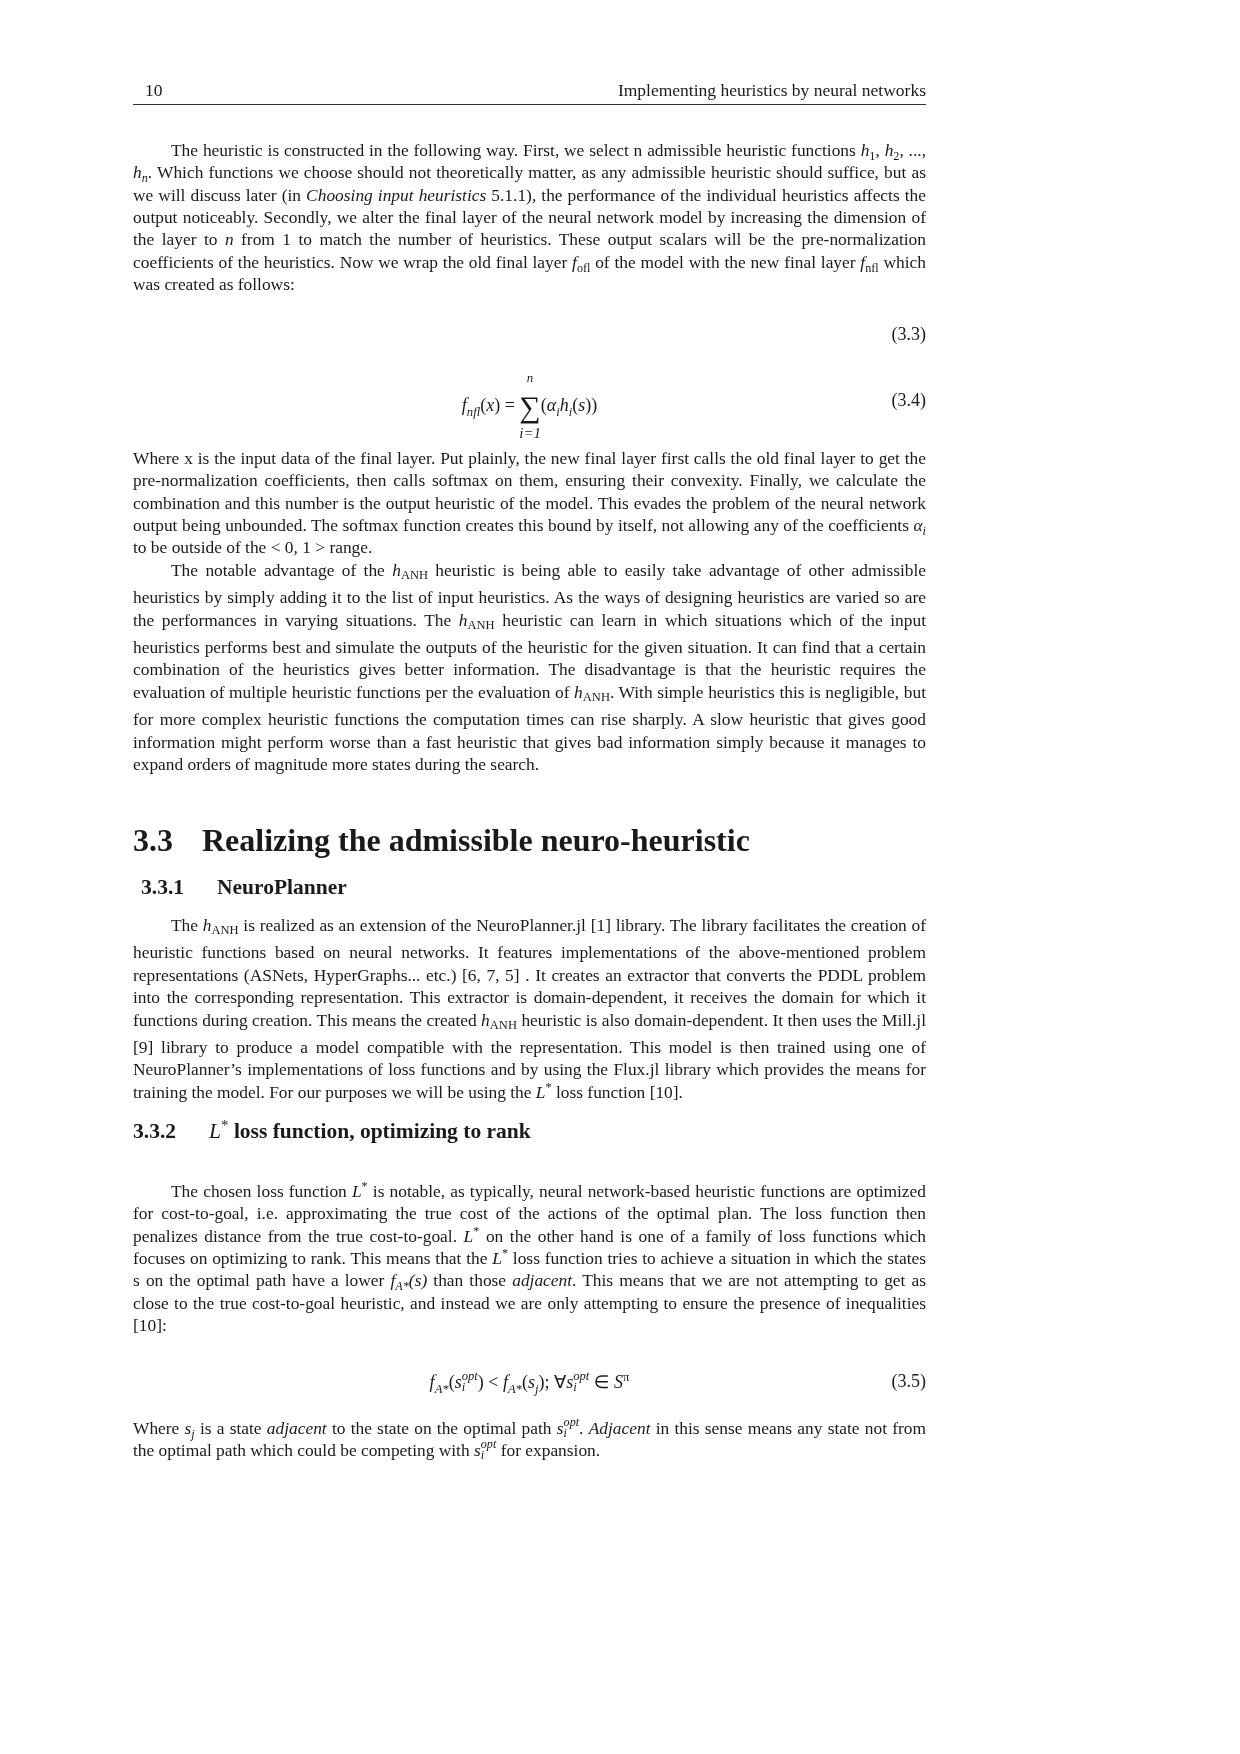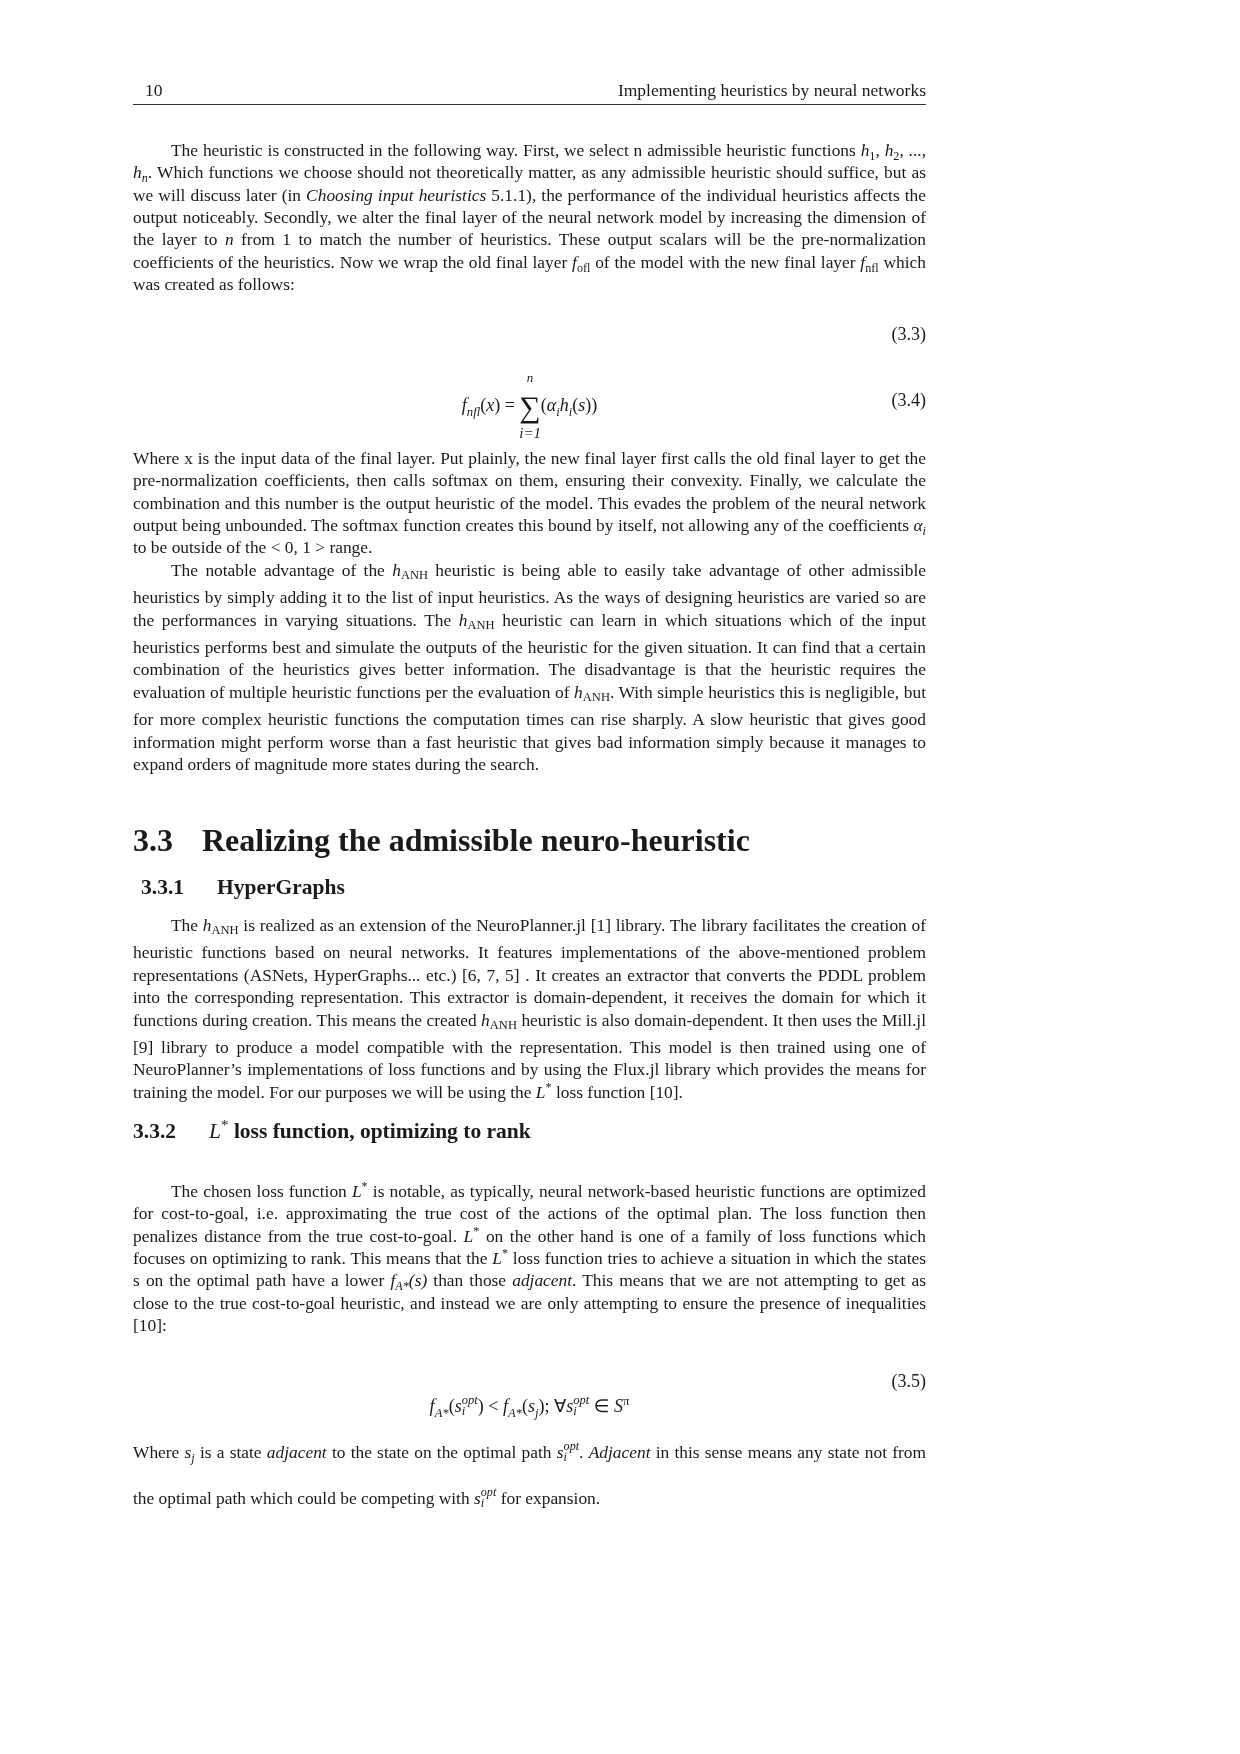--- a/index.html
+++ b/index.html
@@ -19,21 +19,21 @@
   .eq .num { position: absolute; right: 0; top: 0; padding-left: 36px; }
   i, .m { font-style: italic; }
   sub, sup { font-size: 70%; line-height: 0; }
   .sc { font-style: normal; font-size: 72%; vertical-align: -0.25em; }
   .h2 { position: absolute; left: 0; font-family: "Liberation Serif", serif; font-weight: bold; font-size: 32px; }
   .h3 { position: absolute; left: 0; font-family: "Liberation Serif", serif; font-weight: bold; font-size: 21.5px; }
   .hnum { display: inline-block; }
   .sum { position: relative; display: inline-block; font-size: 30px; vertical-align: -6px; }
   .sum .up { position: absolute; top: -20px; left: 0; width: 100%; text-align: center; font-size: 13px; font-style: italic; }
   .sum .dn { position: absolute; bottom: -18px; left: 0; width: 100%; text-align: right; font-size: 15px; font-style: italic; }
-  .supsub { display: inline-block; vertical-align: -0.25em; line-height: 0.9; font-size: 70%; text-align: left; font-style: italic; margin-top: 24px; }
+  .supsub { display: inline-block; vertical-align: -0.25em; line-height: 0.9; font-size: 70%; text-align: left; font-style: italic; }
   .supsub span { display: block; }
 </style>
 </head>
 <body>
 
 <div class="page">
 
   <div class="running-head">
     <span class="pno">10</span>
     <span class="rtitle">Implementing heuristics by neural networks</span>
@@ -61,21 +61,21 @@
     <p class="text indent">
       <span>The notable advantage of the </span><i>h</i><span class="sc">ANH</span><span> heuristic is being able to easily take advantage of other admissible heuristics by simply adding it to the list of input heuristics. As the ways of designing heuristics are varied so are the performances in varying situations. The </span><i>h</i><span class="sc">ANH</span><span> heuristic can learn in which situations which of the input heuristics performs best and simulate the outputs of the heuristic for the given situation. It can find that a certain combination of the heuristics gives better information. The disadvantage is that the heuristic requires the evaluation of multiple heuristic functions per the evaluation of </span><i>h</i><span class="sc">ANH</span><span>. With simple heuristics this is negligible, but for more complex heuristic functions the computation times can rise sharply. A slow heuristic that gives good information might perform worse than a fast heuristic that gives bad information simply because it manages to expand orders of magnitude more states during the search.</span>
     </p>
   </div>
 
   <div class="h2" style="top:822px;">
     <span class="hnum" style="width:69px;">3.3</span><span>Realizing the admissible neuro-heuristic</span>
   </div>
 
   <div class="h3" style="top:875px;">
-    <span class="hnum" style="width:76px;margin-left:8px;">3.3.1</span><span>HyperGraphs</span>
+    <span class="hnum" style="width:76px;margin-left:8px;">3.3.1</span><span>NeuroPlanner</span>
   </div>
 
   <div class="block" style="top:914px;">
     <p class="text indent">
       <span>The </span><i>h</i><span class="sc">ANH</span><span> is realized as an extension of the NeuroPlanner.jl [1] library. The library facilitates the creation of heuristic functions based on neural networks. It features implementations of the above-mentioned problem representations (ASNets, HyperGraphs... etc.) [6, 7, 5] . It creates an extractor that converts the PDDL problem into the corresponding representation. This extractor is domain-dependent, it receives the domain for which it functions during creation. This means the created </span><i>h</i><span class="sc">ANH</span><span> heuristic is also domain-dependent. It then uses the Mill.jl [9] library to produce a model compatible with the representation. This model is then trained using one of NeuroPlanner’s implementations of loss functions and by using the Flux.jl library which provides the means for training the model. For our purposes we will be using the </span><i>L</i><sup>*</sup><span> loss function [10].</span>
     </p>
   </div>
 
   <div class="h3" style="top:1119px;">
     <span class="hnum" style="width:76px;">3.3.2</span><i style="font-weight:normal;">L</i><sup style="font-weight:normal;">*</sup><span> loss function, optimizing to rank</span>

